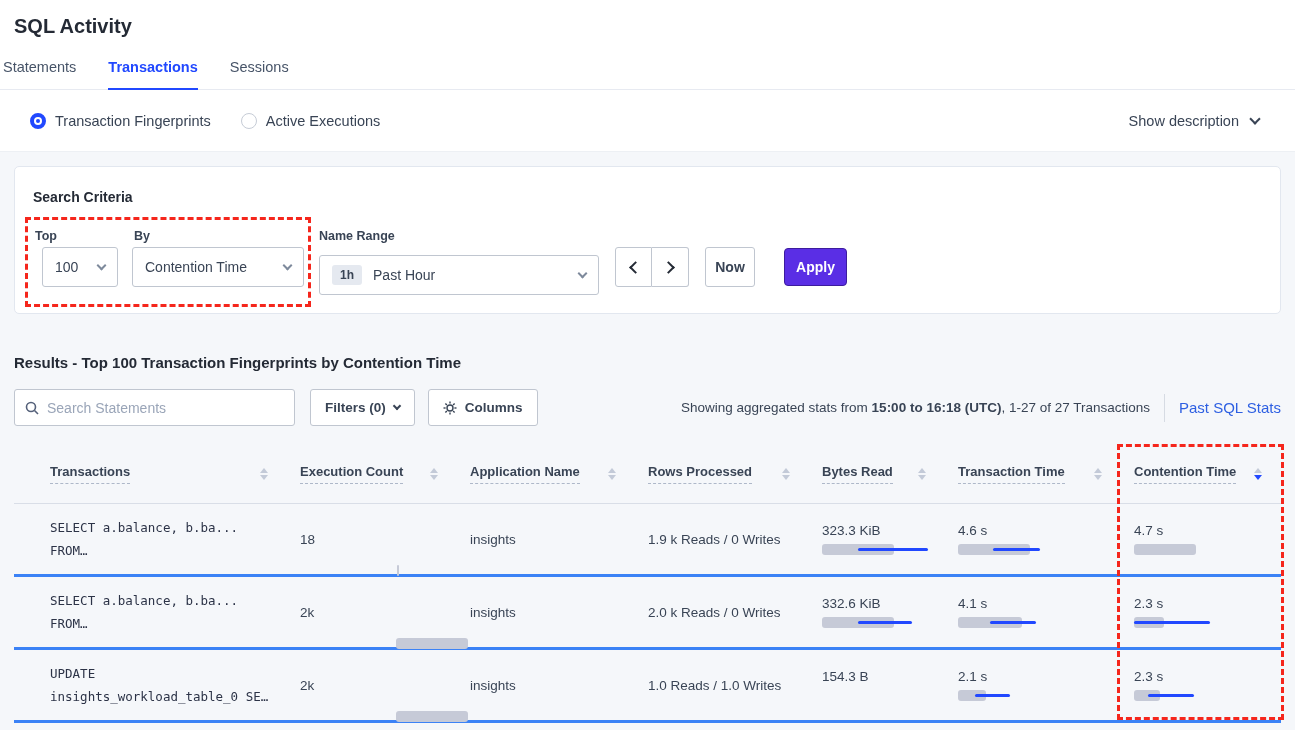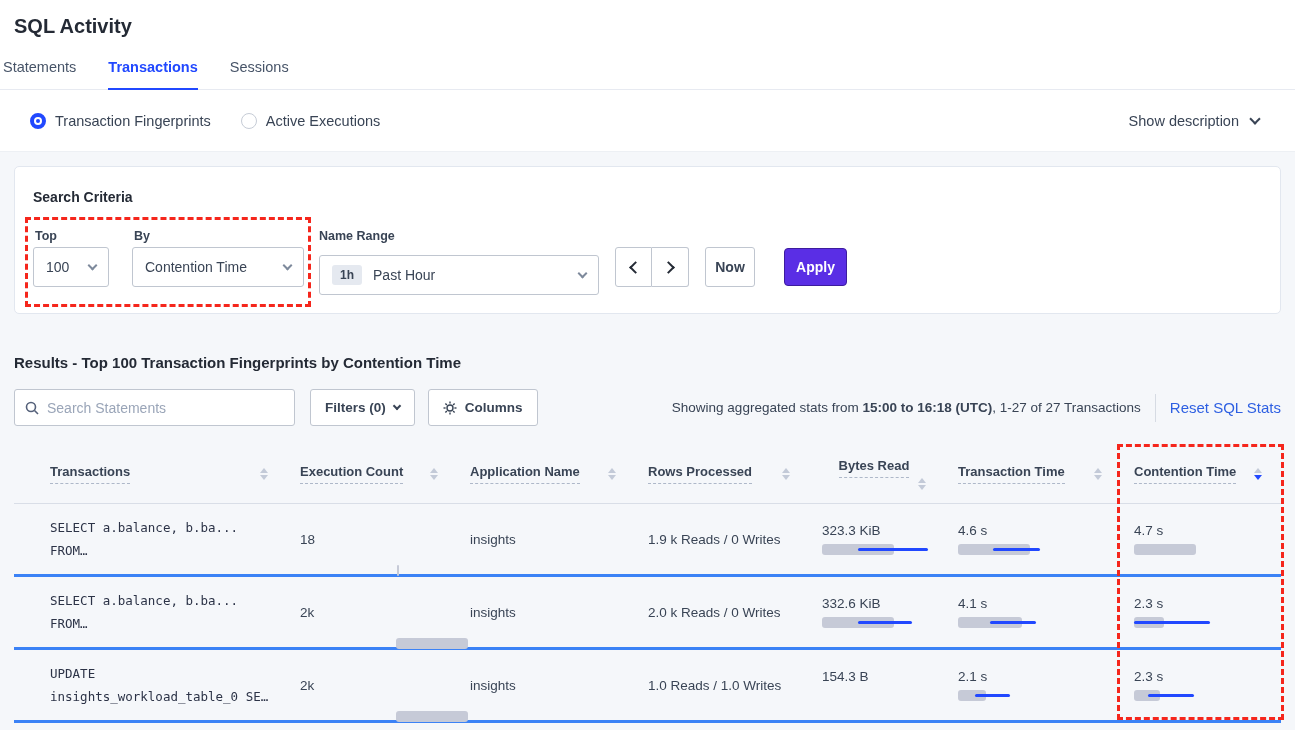--- a/index.html
+++ b/index.html
@@ -70,21 +70,21 @@
   .stats b { font-weight:700; }
   .vdiv { width:1px; height:28px; background:#D6DBE3; margin:0 14px; }
   .reset-link { font-size:15px; color:#2D5FE2; white-space:nowrap; cursor:pointer; }
 
   
   .twrap { position:relative; margin-top:18px; }
   .hl-cont { left:1103px; top:0; width:167px; height:276px; }
   .thead { display:flex; height:60px; align-items:center; padding-left:22px; border-bottom:1px solid #D9DEE7; }
   .trow { display:flex; height:73px; align-items:center; padding-left:22px; border-bottom:3px solid #3b82f6; }
   .c1{width:250px;} .c2{width:170px;} .c3{width:178px;} .c4{width:174px;}
-  .c5{width:136px;flex-direction:column;} .c6{width:176px;} .c7{width:160px;}
+  .c5{width:136px;} .c6{width:176px;} .c7{width:160px;}
   .hcell { display:flex; align-items:center; padding:0 18px 0 14px; cursor:pointer; }
   .hlabel { font-size:13px; font-weight:700; color:#394455; border-bottom:1px dashed #AEB8C9;
     padding-bottom:4px; white-space:nowrap; }
   .sort { display:flex; flex-direction:column; align-items:center; margin-left:auto; gap:2px; }
   .tri { width:0; height:0; border-left:4px solid transparent; border-right:4px solid transparent; }
   .tri.up { border-bottom:5px solid #C3CAD8; }
   .tri.down { border-top:5px solid #C3CAD8; }
   .tri.down.active { border-top-color:#2148FF; }
   .cell { padding-left:14px; }
   .sqlcell { font-family:"DejaVu Sans Mono", monospace; font-size:12.5px; color:#2C3347; line-height:1.85; white-space:nowrap; }
@@ -125,21 +125,21 @@
   </div>
 </div>
 
 <div class="content">
 
   <div class="card">
     <div class="card-title">Search Criteria</div>
     <div class="hl-box hl-topby"></div>
 
     <div class="f-label" style="left:20px; top:62px;">Top</div>
-    <div class="sel" style="left:18px; top:80px; width:76px;">
+    <div class="sel" style="left:27px; top:80px; width:76px;">
       <span>100</span>
       <span class="spacer"></span>
       <span class="chev gray"></span>
     </div>
 
     <div class="f-label" style="left:119px; top:62px;">By</div>
     <div class="sel" style="left:117px; top:80px; width:172px;">
       <span>Contention Time</span>
       <span class="spacer"></span>
       <span class="chev gray"></span>
@@ -191,21 +191,21 @@
           <line x1="2.4" y1="2.4" x2="3.9" y2="3.9"></line>
             <line x1="10.1" y1="10.1" x2="11.6" y2="11.6"></line>
           <line x1="11.6" y1="2.4" x2="10.1" y2="3.9"></line>
             <line x1="2.4" y1="11.6" x2="3.9" y2="10.1"></line>
         </g>
       </svg>
       <span>Columns</span>
     </div>
     <div class="stats"><span>Showing aggregated stats from </span><b>15:00 to 16:18 (UTC)</b><span>, 1-27 of 27 Transactions</span></div>
     <div class="vdiv"></div>
-    <div class="reset-link">Reset SQL Stats</div>
+    <div class="reset-link">Past SQL Stats</div>
   </div>
 
   <div class="twrap">
     <div class="hl-box hl-cont"></div>
 
     <div class="thead">
       <div class="hcell c1">
         <span class="hlabel">Transactions</span>
         <span class="sort">
             <i class="tri up"></i>

